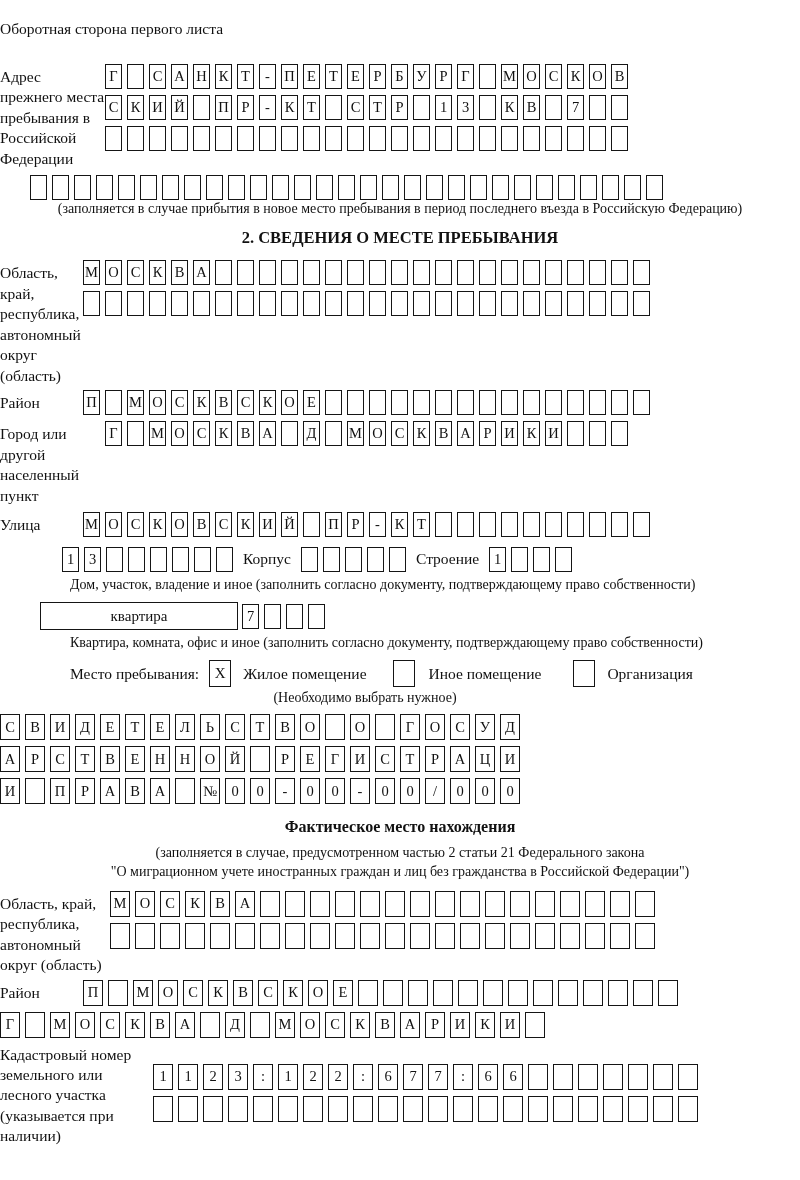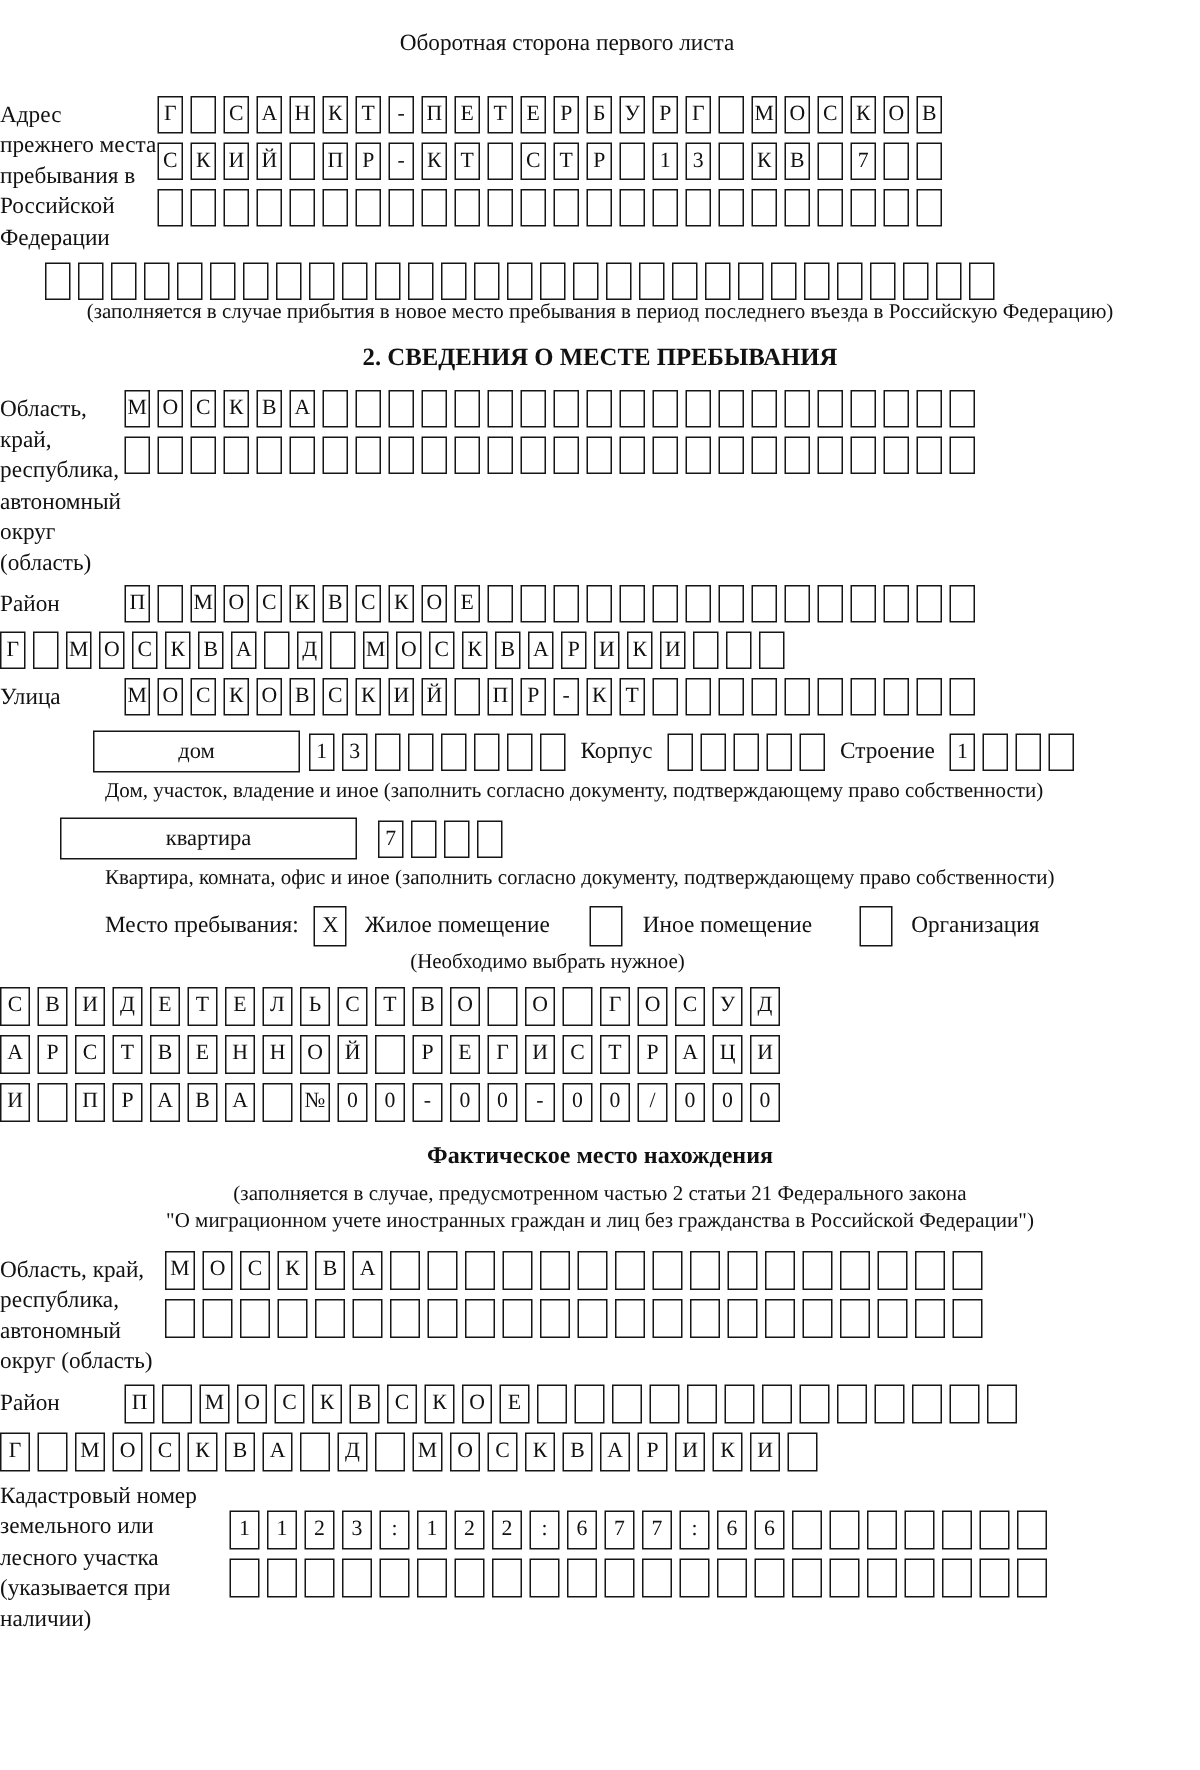--- a/index.html
+++ b/index.html
@@ -1,35 +1,35 @@
 <!DOCTYPE html>
 <html><head>
 <meta charset="utf-8">
 <style>
   html,body{margin:0;padding:0;background:#fff;color:#111;}
   body{width:800px;height:1180px;font-family:"Liberation Serif","DejaVu Serif",serif;font-size:15px;overflow:hidden;}
-  .top-note{ text-align:center; padding:20px 44px 0 0; font-size:15.5px; margin-bottom:26px;}
+  .top-note{ text-align:left; padding:20px 44px 0 0; font-size:15.5px; margin-bottom:26px;}
   .fblock{display:flex; }
   .flabel{flex-shrink:0; font-size:15.5px; line-height:1.32; padding-top:3px;}
   .lw105{width:105px;} .lw83{width:83px;}
   .lw160{width:160px;} .lw180{width:180px;} .lw153{width:153px;} .lw110{width:110px;}
   .rowstack{display:flex;flex-direction:column;gap:6px;}
   .cells{display:flex;gap:5px;}
   .cell{box-sizing:border-box;flex-shrink:0;width:17px;height:25px;border:1.8px solid #151515;
         display:inline-flex;align-items:center;justify-content:center;font-size:14.5px;background:#fff;}
   .cells.wide .cell{width:20px;height:26px;}
   .fullrow{padding-left:30px;margin-top:6px;}
   .note{font-size:14px;line-height:1.3;}
   .center{text-align:center;}
   .ml70{margin-left:70px;}
   h2{font-size:16.5px;text-align:center;margin:10px 0 12px 0;}
   h3{font-size:16px;text-align:center;margin:14px 0 8px 0;}
   .mb6{margin-bottom:6px;} .mb10{margin-bottom:10px;} .mb4{margin-bottom:4px;}
   .domline{display:flex;align-items:center;gap:6px;margin:10px 0 4px 62px;}
-  .kvline{display:flex;align-items:center;gap:14px;margin:8px 0 4px 40px;}
+  .kvline{display:flex;align-items:center;gap:4px;margin:8px 0 4px 40px;}
   .widebox{box-sizing:border-box;border:1.8px solid #151515;height:28px;display:flex;
            align-items:center;justify-content:center;font-size:15px;flex-shrink:0;}
   .dombox{width:138px;} .kvbox{width:198px;}
   .inlab{font-size:15.5px;margin:0 4px;white-space:nowrap;}
   .mestoline{display:flex;align-items:center;margin:8px 0 2px 70px;font-size:15.5px;}
   .chk{box-sizing:border-box;width:22px;height:27px;border:1.8px solid #151515;display:inline-flex;
        align-items:center;justify-content:center;font-size:15px;flex-shrink:0;}
   .mestonote{margin-left:215px;width:300px;text-align:center;font-size:14px;margin-top:3px;}
 </style>
 </head>
@@ -243,20 +243,21 @@
       <span class="cell"></span>
       <span class="cell"></span>
       <span class="cell"></span>
       <span class="cell"></span>
       <span class="cell"></span>
       <span class="cell"></span>
     </div>
 </div>
 
 <div class="fblock mb6">
+  <div class="flabel lw105">Город или другой населенный пункт</div>
   <div class="cells">
       <span class="cell">Г</span>
       <span class="cell"></span>
       <span class="cell">М</span>
       <span class="cell">О</span>
       <span class="cell">С</span>
       <span class="cell">К</span>
       <span class="cell">В</span>
       <span class="cell">А</span>
       <span class="cell"></span>
@@ -304,21 +305,20 @@
       <span class="cell"></span>
       <span class="cell"></span>
       <span class="cell"></span>
       <span class="cell"></span>
       <span class="cell"></span>
       <span class="cell"></span>
     </div>
 </div>
 
 <div class="domline">
-  <div class="widebox dombox">дом</div>
   <div class="cells">
       <span class="cell">1</span>
       <span class="cell">3</span>
       <span class="cell"></span>
       <span class="cell"></span>
       <span class="cell"></span>
       <span class="cell"></span>
       <span class="cell"></span>
       <span class="cell"></span>
     </div>

